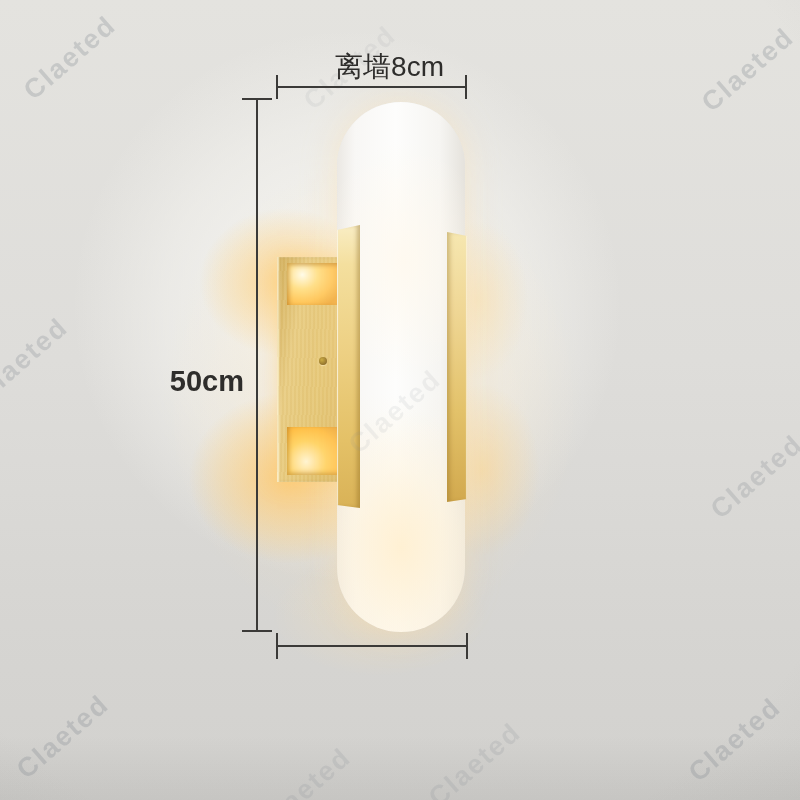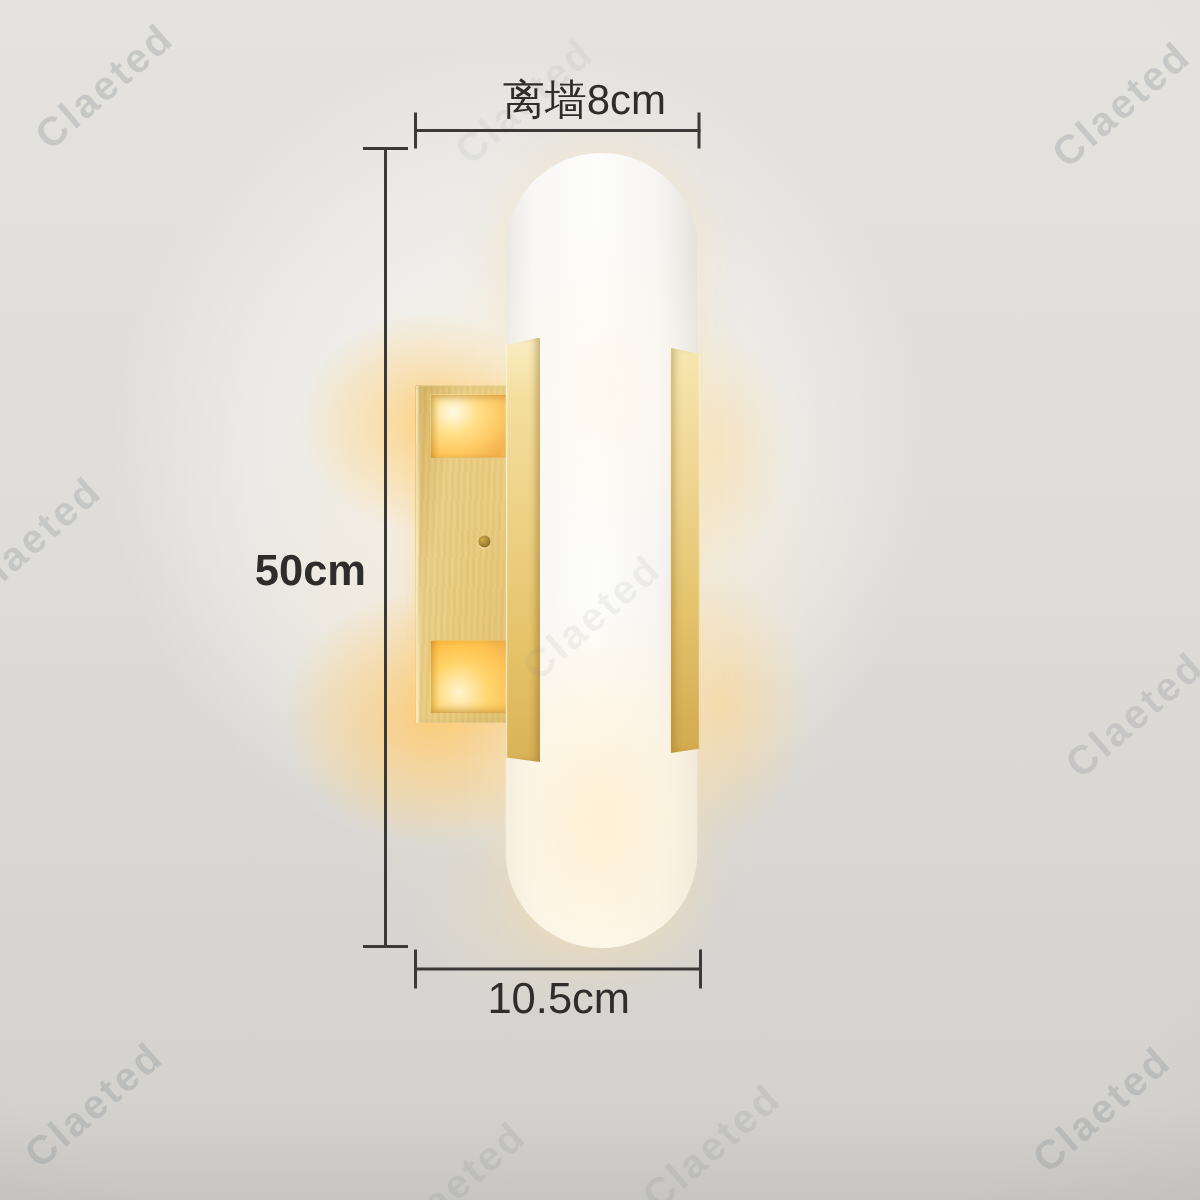--- a/index.html
+++ b/index.html
@@ -141,15 +141,14 @@
   <div class="dim-label label-top">离墙8cm</div>
 
   <div class="dim dim-left-line"></div>
   <div class="dim dim-left-tick-t"></div>
   <div class="dim dim-left-tick-b"></div>
   <div class="dim-label label-left">50cm</div>
 
   <div class="dim dim-bottom-line"></div>
   <div class="dim dim-bottom-tick-l"></div>
   <div class="dim dim-bottom-tick-r"></div>
-  <div class="dim-label label-bottom">10.5cm</div>
 
 </div>
 
 </body></html>

